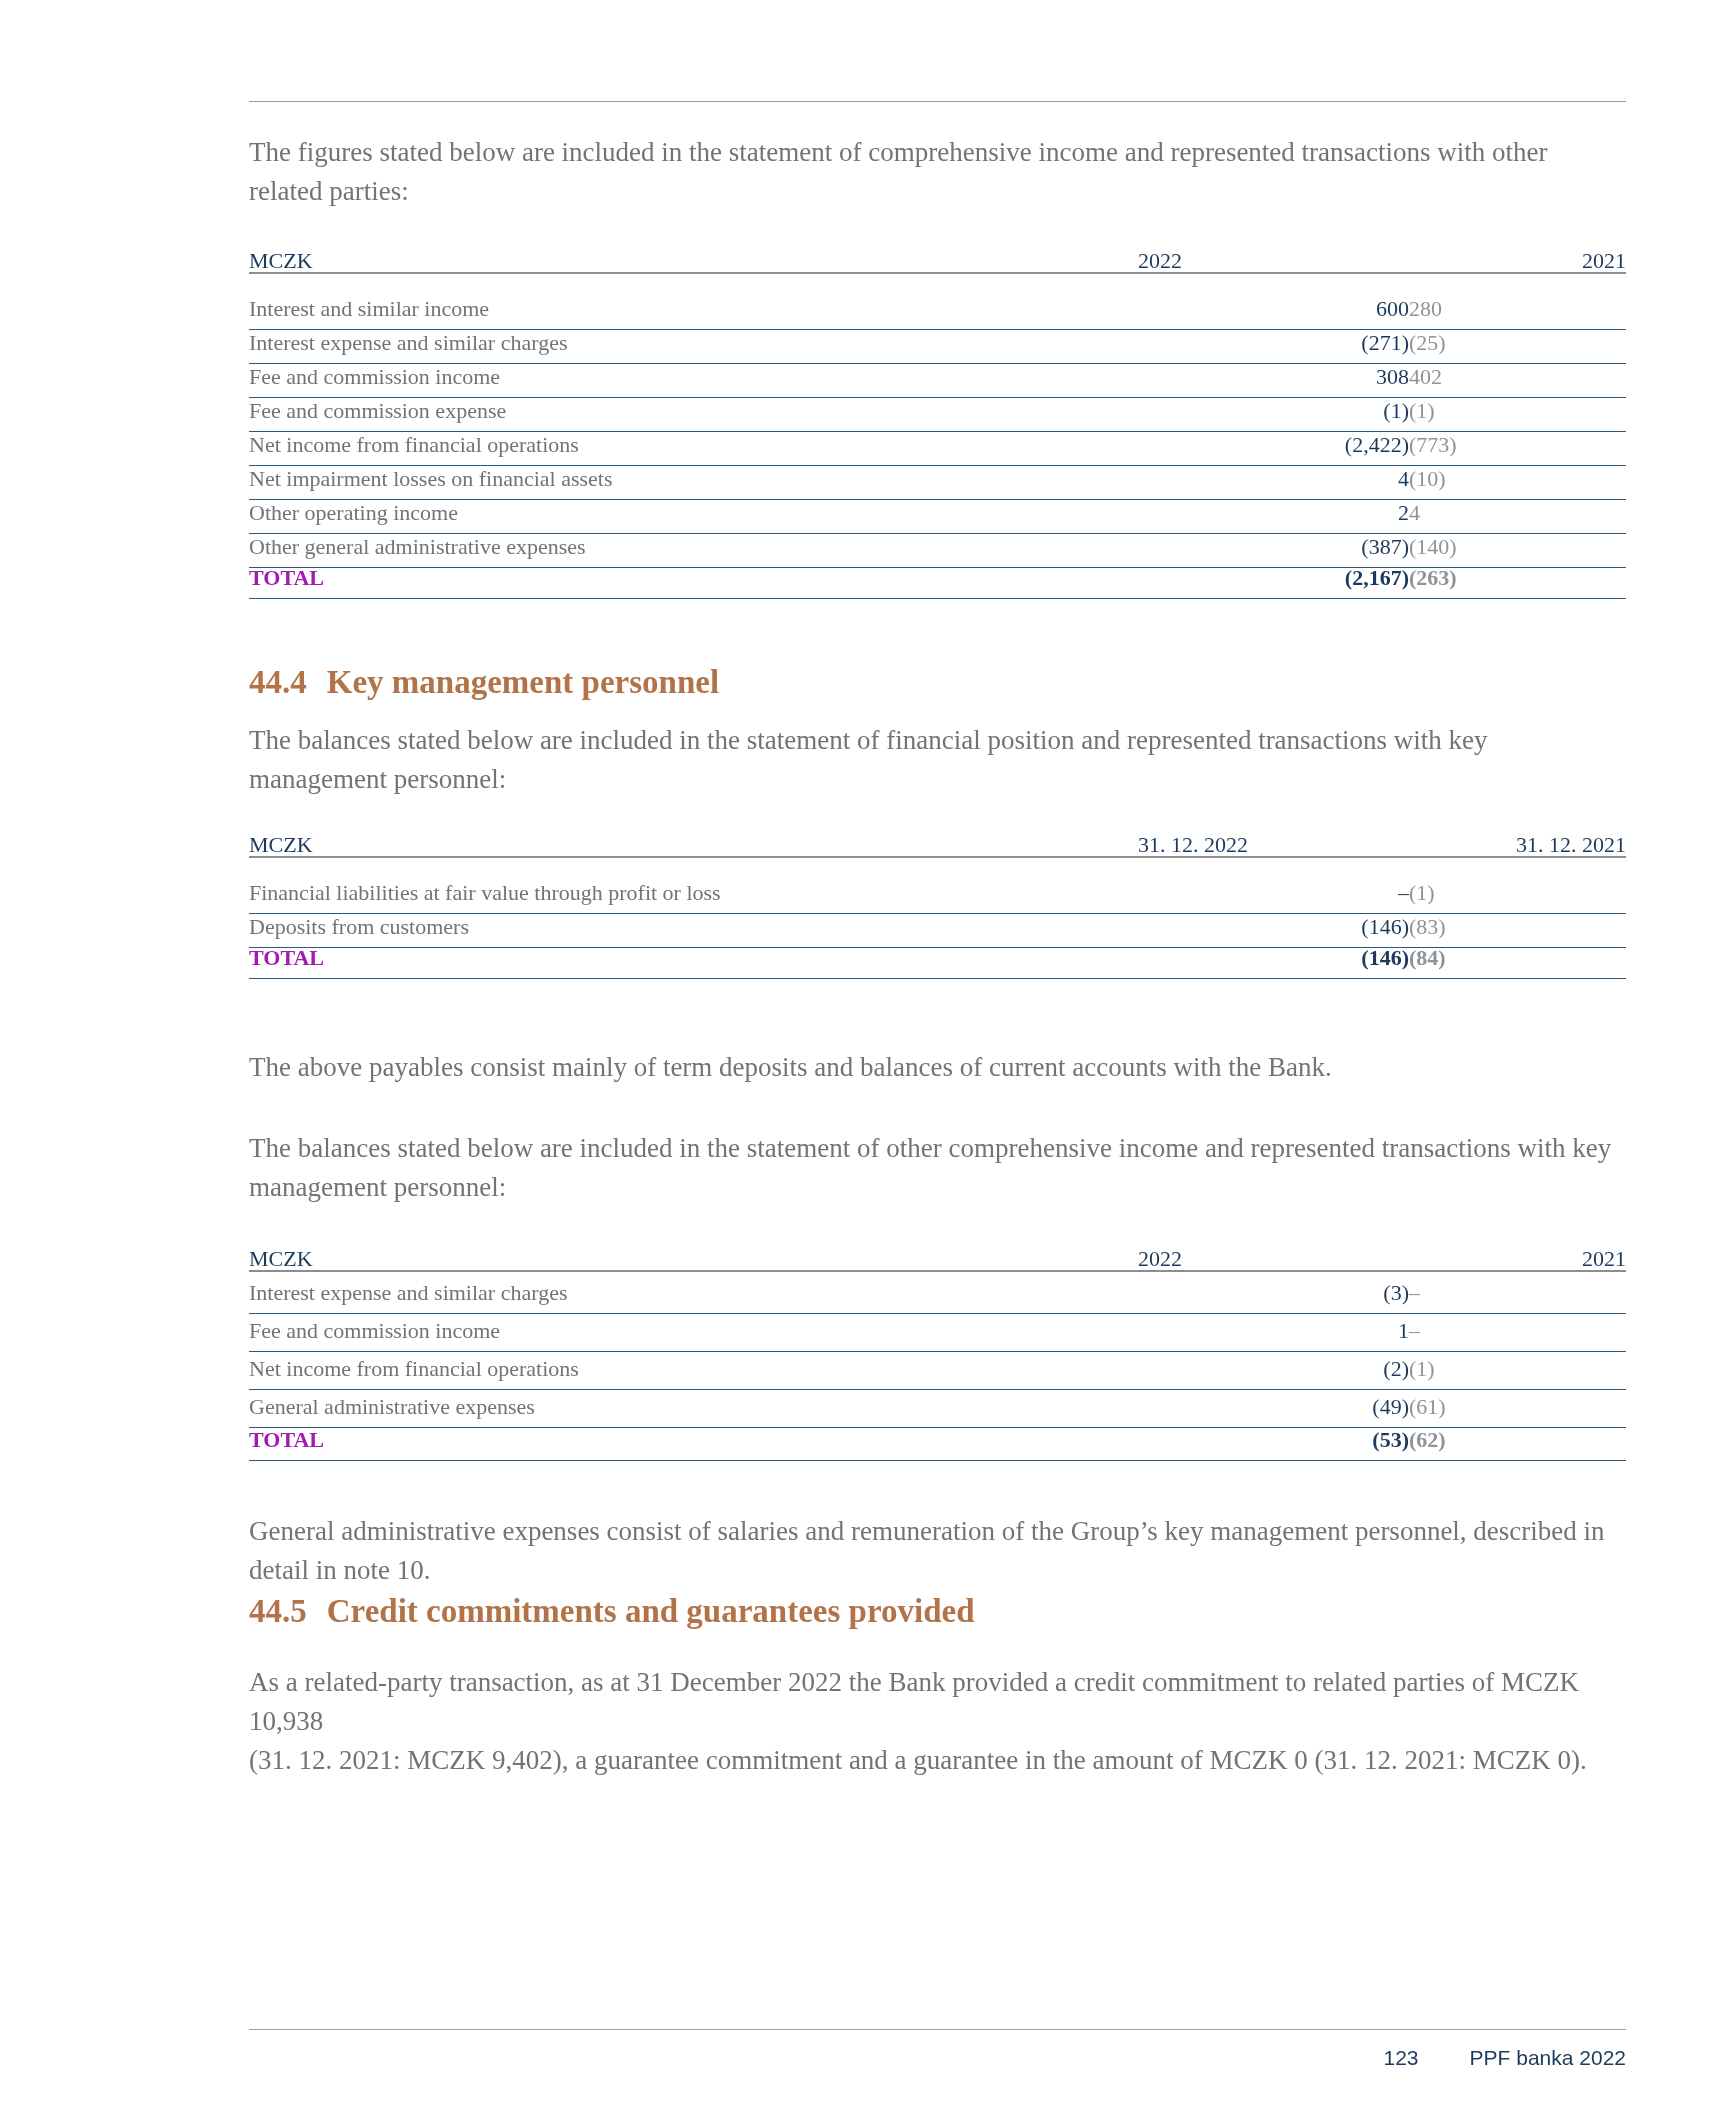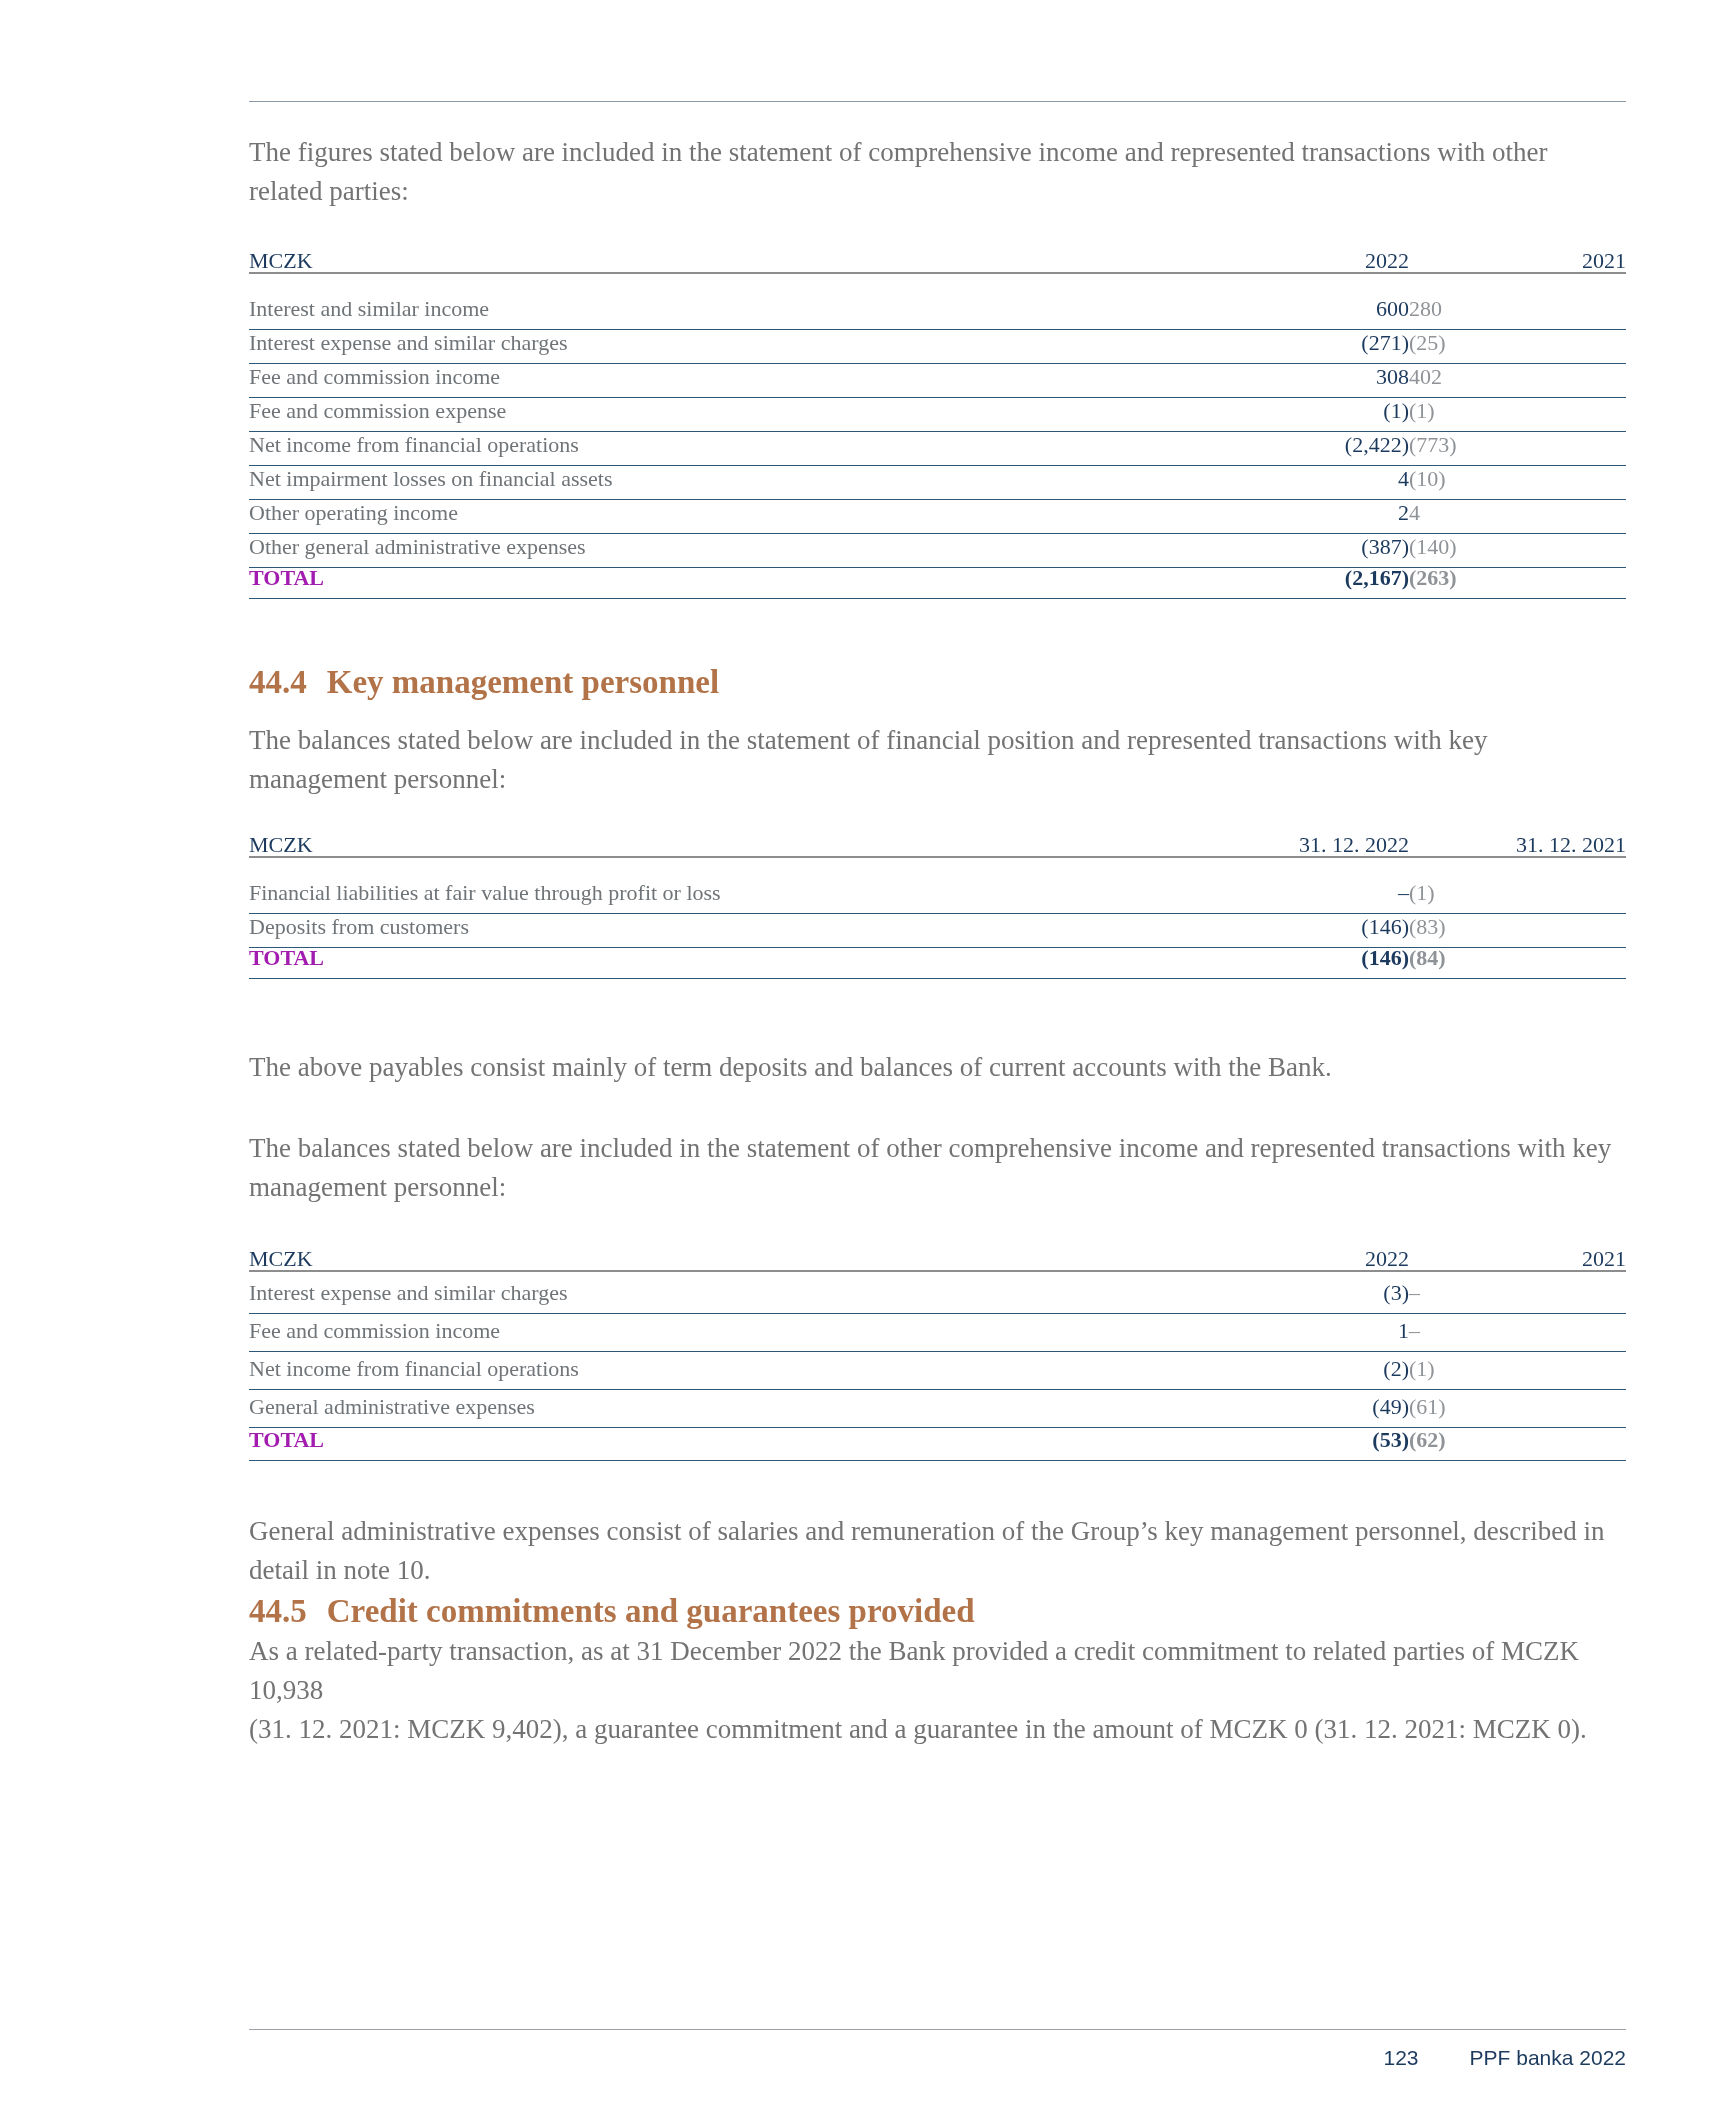--- a/index.html
+++ b/index.html
@@ -18,21 +18,21 @@
 
   .para {
     font-size:27px; line-height:39px;
     color:#737373; white-space:pre-line; text-align:left;
   }
   .p1 { margin-top:31px; }
   .p2 { margin-top:18px; }
   .p3 { margin-top:69px; }
   .p4 { margin-top:42px; }
   .p5 { margin-top:51px; }
-  .p6 { }
+  .p6 { margin-top:31px; }
 
   .section-heading {
     font-size:33px; font-weight:bold; line-height:42px;
     color:#b27349;
   }
   .h44-4 { margin-top:62px; }
   .h44-5 { }
   .section-heading .num { margin-right:20px; }
 
   
@@ -41,21 +41,21 @@
   .t2 { margin-top:36px; }
   .t3 { margin-top:42px; }
 
   .t-head {
     display:flex; align-items:flex-end;
     line-height:20px; padding-bottom:1px;
     border-bottom:2.7px solid #8d8d8d;
     color:#1c3a5e;
   }
   .t-unit { flex:1; }
-  .t-y1 { width:271px; text-align:right; }
+  .t-y1 { width:271px; }
   .t-y2 { width:217px; text-align:right; }
 
   .t-row {
     display:flex; align-items:flex-end;
     height:34px; padding-bottom:7.2px;
     border-bottom:1.8px solid #2c5777;
   }
   .t-row.first { height:56px; }
   .t-row.total { height:31px; }
   .t3 .t-row { height:38px; }

